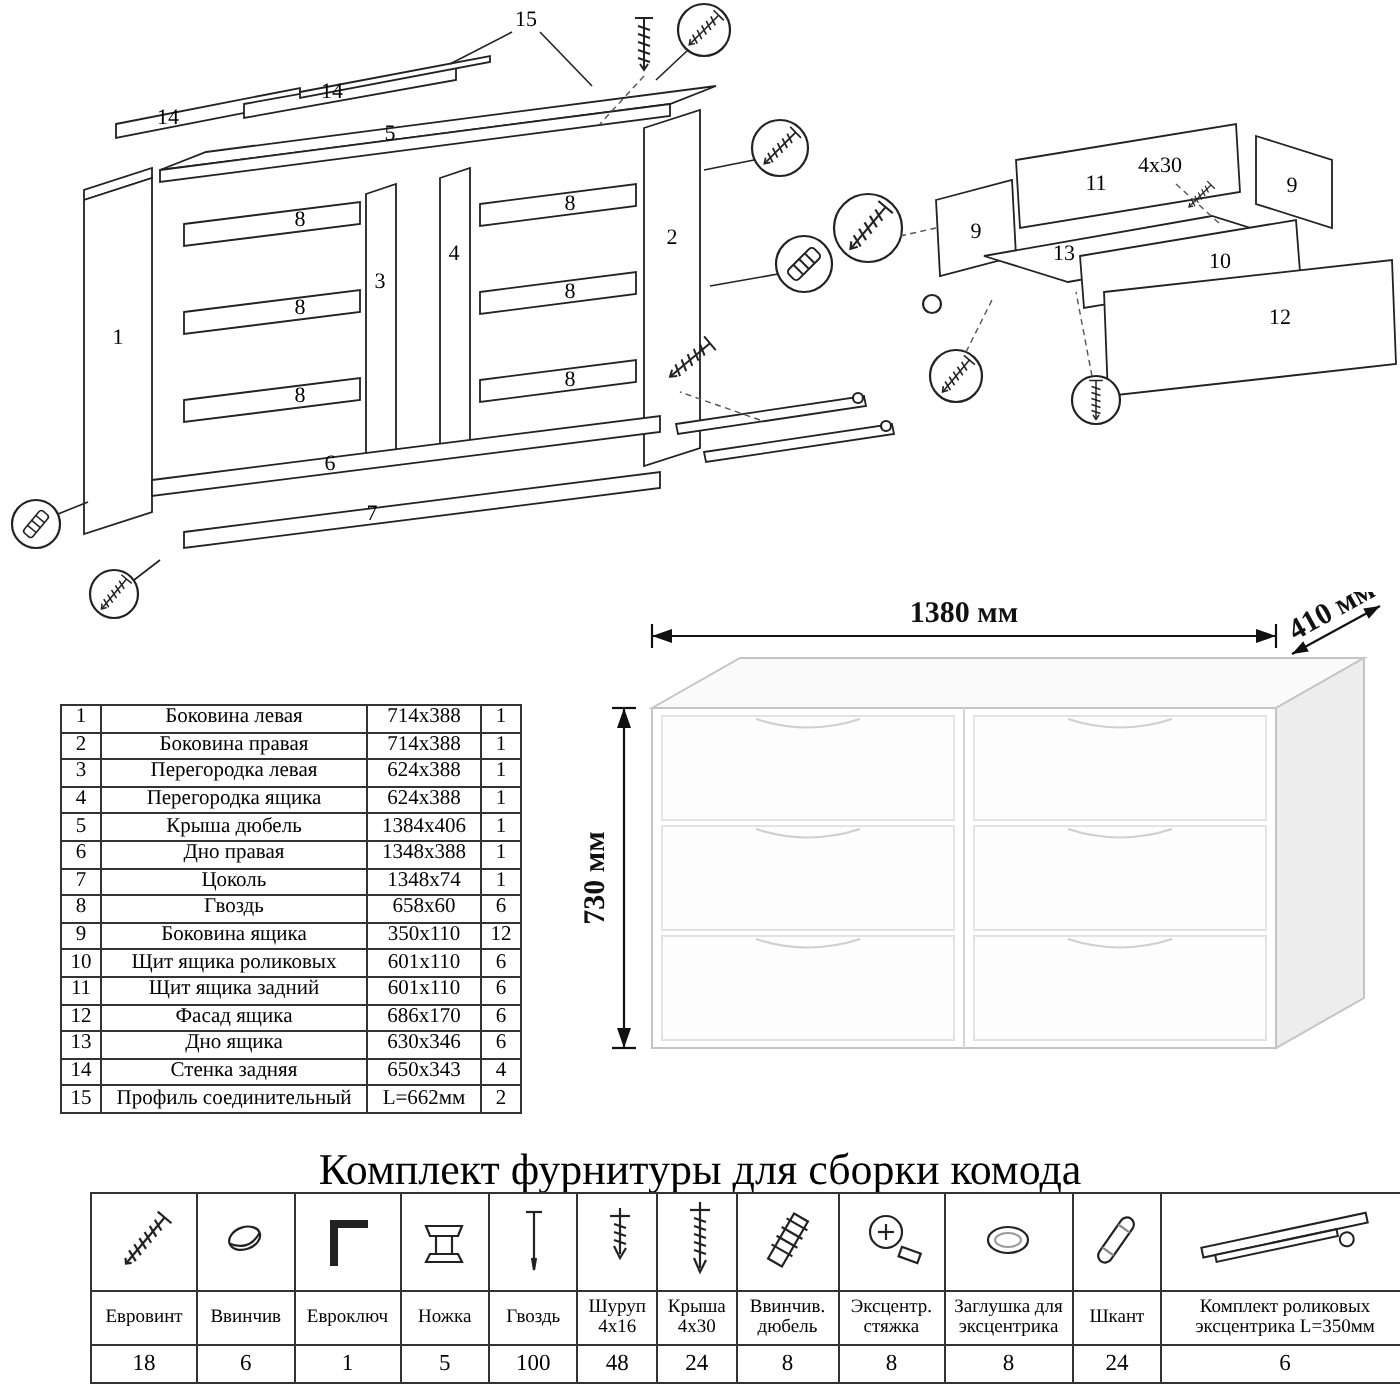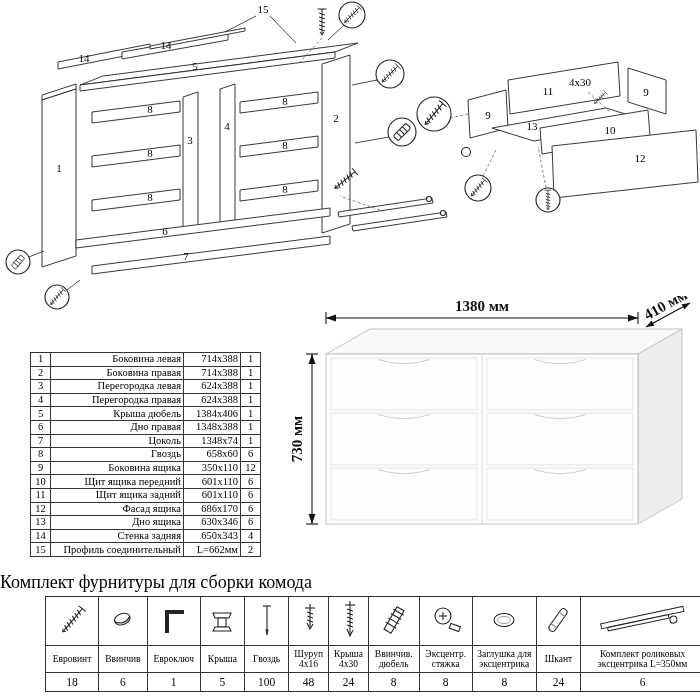--- a/index.html
+++ b/index.html
@@ -10,31 +10,31 @@
   .pt{fill:#fff;stroke:#222;stroke-width:0.9;}
   .ln{stroke:#222;stroke-width:0.8;fill:none;}
   .dash{stroke:#555;stroke-width:0.7;stroke-dasharray:3 2.2;fill:none;}
   .circ{fill:#fff;stroke:#222;stroke-width:1.1;}
   .lbl{font:11px "Liberation Serif",serif;fill:#000;text-anchor:middle;}
   
   #parts-table{position:absolute;left:30px;top:352px;border-collapse:collapse;
                font-size:10.5px;line-height:12px;}
   #parts-table td{border:1px solid #333;padding:0 2px;height:12.6px;white-space:nowrap;}
   #parts-table .c-num{width:15px;text-align:center;}
-  #parts-table .c-name{width:128px;text-align:right;}
-  #parts-table .c-size{width:52px;text-align:right;}
+  #parts-table .c-name{width:128px;text-align:center;}
+  #parts-table .c-size{width:52px;text-align:center;}
   #parts-table .c-qty{width:15px;text-align:center;}
   
   #dresser{position:absolute;left:278px;top:296px;}
   .dim-text{font:bold 15px "Liberation Serif",serif;fill:#111;text-anchor:middle;}
   .dim-line{stroke:#111;stroke-width:1.1;fill:none;}
   .dim-tri{fill:#111;stroke:none;}
   
-  #hw-title{position:absolute;left:0;top:572px;width:700px;
-            font-size:18px;}
+  #hw-title{position:absolute;left:0;top:572px;width:700px;text-align:center;
+            font-size:22px;}
   #hw-table{position:absolute;left:45px;top:596px;width:660px;border-collapse:collapse;
             table-layout:fixed;}
   #hw-table td{border:1px solid #333;text-align:center;vertical-align:middle;
                padding:1px;overflow:hidden;}
   #hw-table .icon-cell{height:46px;}
   #hw-table .name-cell{font-size:9.5px;line-height:10.5px;height:24px;word-wrap:break-word;}
   #hw-table .qty-cell{font-size:11.5px;height:16px;}
   #hw-table svg{display:block;margin:0 auto;}
 </style>
 </head>
@@ -183,21 +183,21 @@
         <td class="c-qty">1</td>
       </tr>
     <tr>
         <td class="c-num">3</td>
         <td class="c-name">Перегородка левая</td>
         <td class="c-size">624x388</td>
         <td class="c-qty">1</td>
       </tr>
     <tr>
         <td class="c-num">4</td>
-        <td class="c-name">Перегородка правая</td>
+        <td class="c-name">Перегородка ящика</td>
         <td class="c-size">624x388</td>
         <td class="c-qty">1</td>
       </tr>
     <tr>
         <td class="c-num">5</td>
         <td class="c-name">Крыша дюбель</td>
         <td class="c-size">1384x406</td>
         <td class="c-qty">1</td>
       </tr>
     <tr>
@@ -219,21 +219,21 @@
         <td class="c-qty">6</td>
       </tr>
     <tr>
         <td class="c-num">9</td>
         <td class="c-name">Боковина ящика</td>
         <td class="c-size">350x110</td>
         <td class="c-qty">12</td>
       </tr>
     <tr>
         <td class="c-num">10</td>
-        <td class="c-name">Щит ящика передний</td>
+        <td class="c-name">Щит ящика роликовых</td>
         <td class="c-size">601x110</td>
         <td class="c-qty">6</td>
       </tr>
     <tr>
         <td class="c-num">11</td>
         <td class="c-name">Щит ящика задний</td>
         <td class="c-size">601x110</td>
         <td class="c-qty">6</td>
       </tr>
     <tr>
@@ -451,21 +451,21 @@
             <rect x="14" y="21" width="62" height="3.5"></rect>
             <circle cx="80" cy="27" r="3.5"></circle>
           </g>
         </svg>
       </td>
     </tr>
     <tr>
       <td class="name-cell">Евровинт</td>
       <td class="name-cell">Ввинчив</td>
       <td class="name-cell">Евроключ</td>
-      <td class="name-cell">Крыша</td>
+      <td class="name-cell">Ножка</td>
       <td class="name-cell">Гвоздь</td>
       <td class="name-cell">Шуруп 4x16</td>
       <td class="name-cell">Крыша 4x30</td>
       <td class="name-cell">Ввинчив. дюбель</td>
       <td class="name-cell">Эксцентр. стяжка</td>
       <td class="name-cell">Заглушка для эксцентрика</td>
       <td class="name-cell">Шкант</td>
       <td class="name-cell">Комплект роликовых эксцентрика L=350мм</td>
     </tr>
     <tr>

